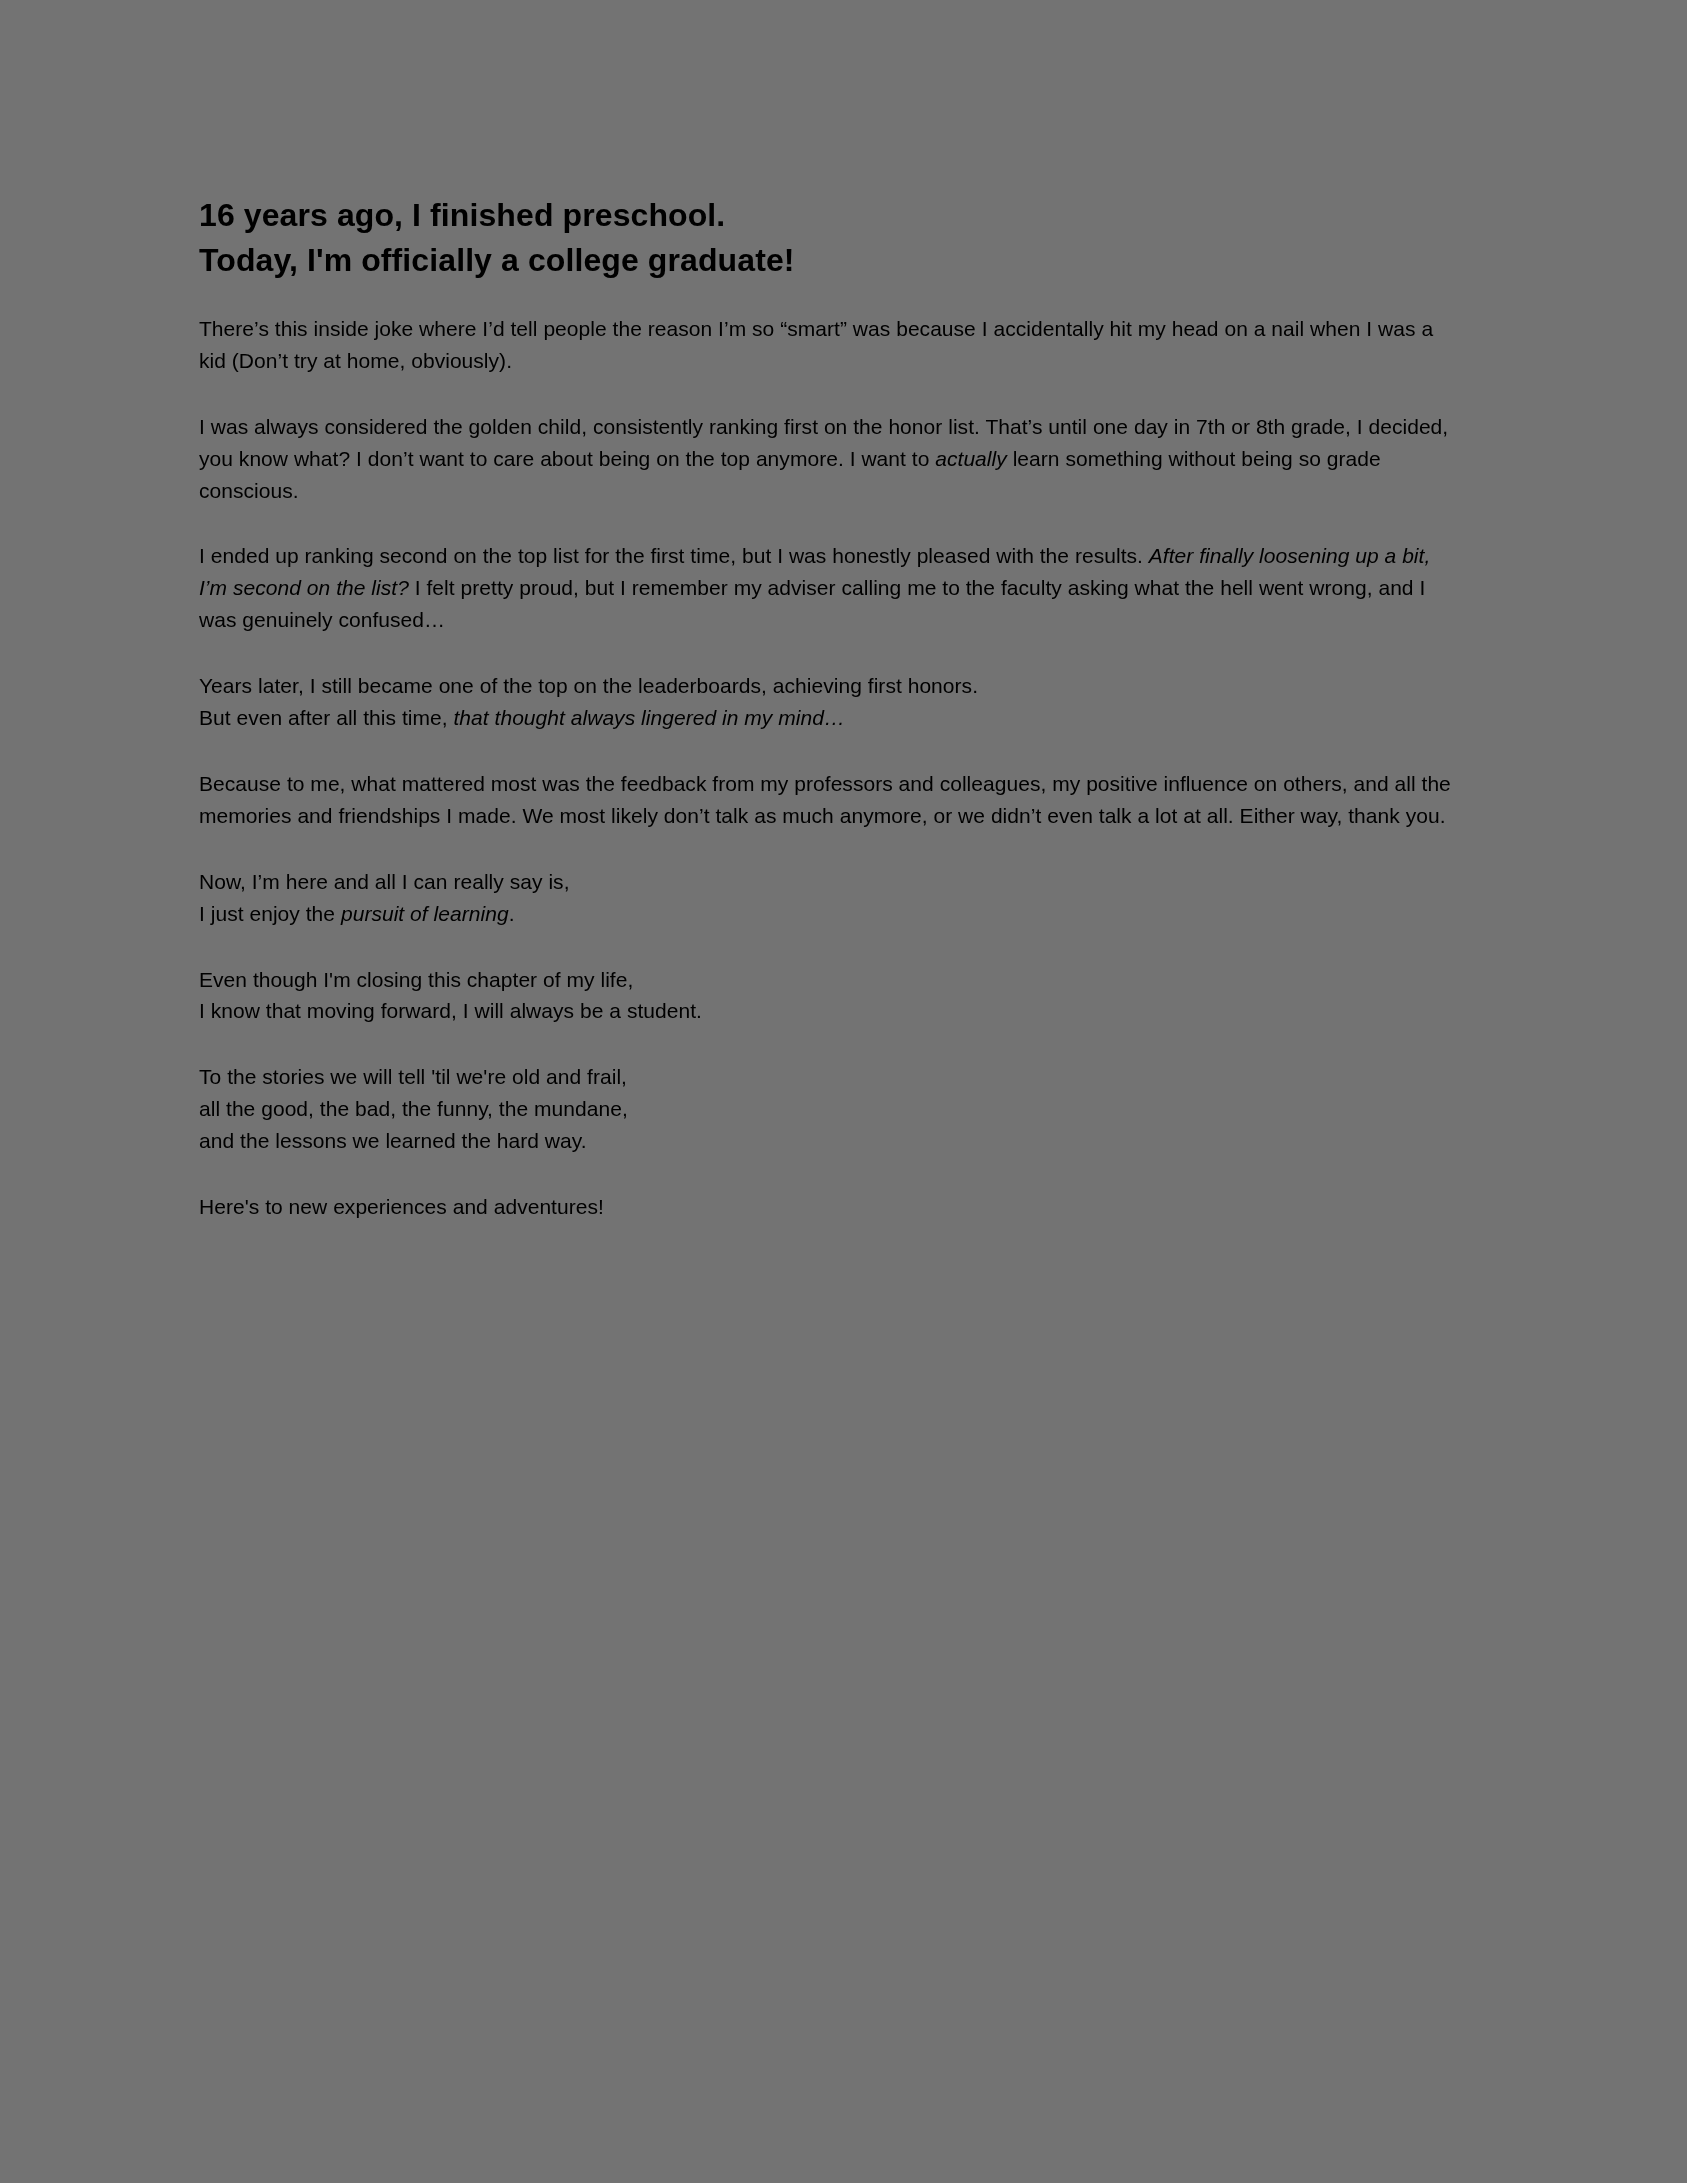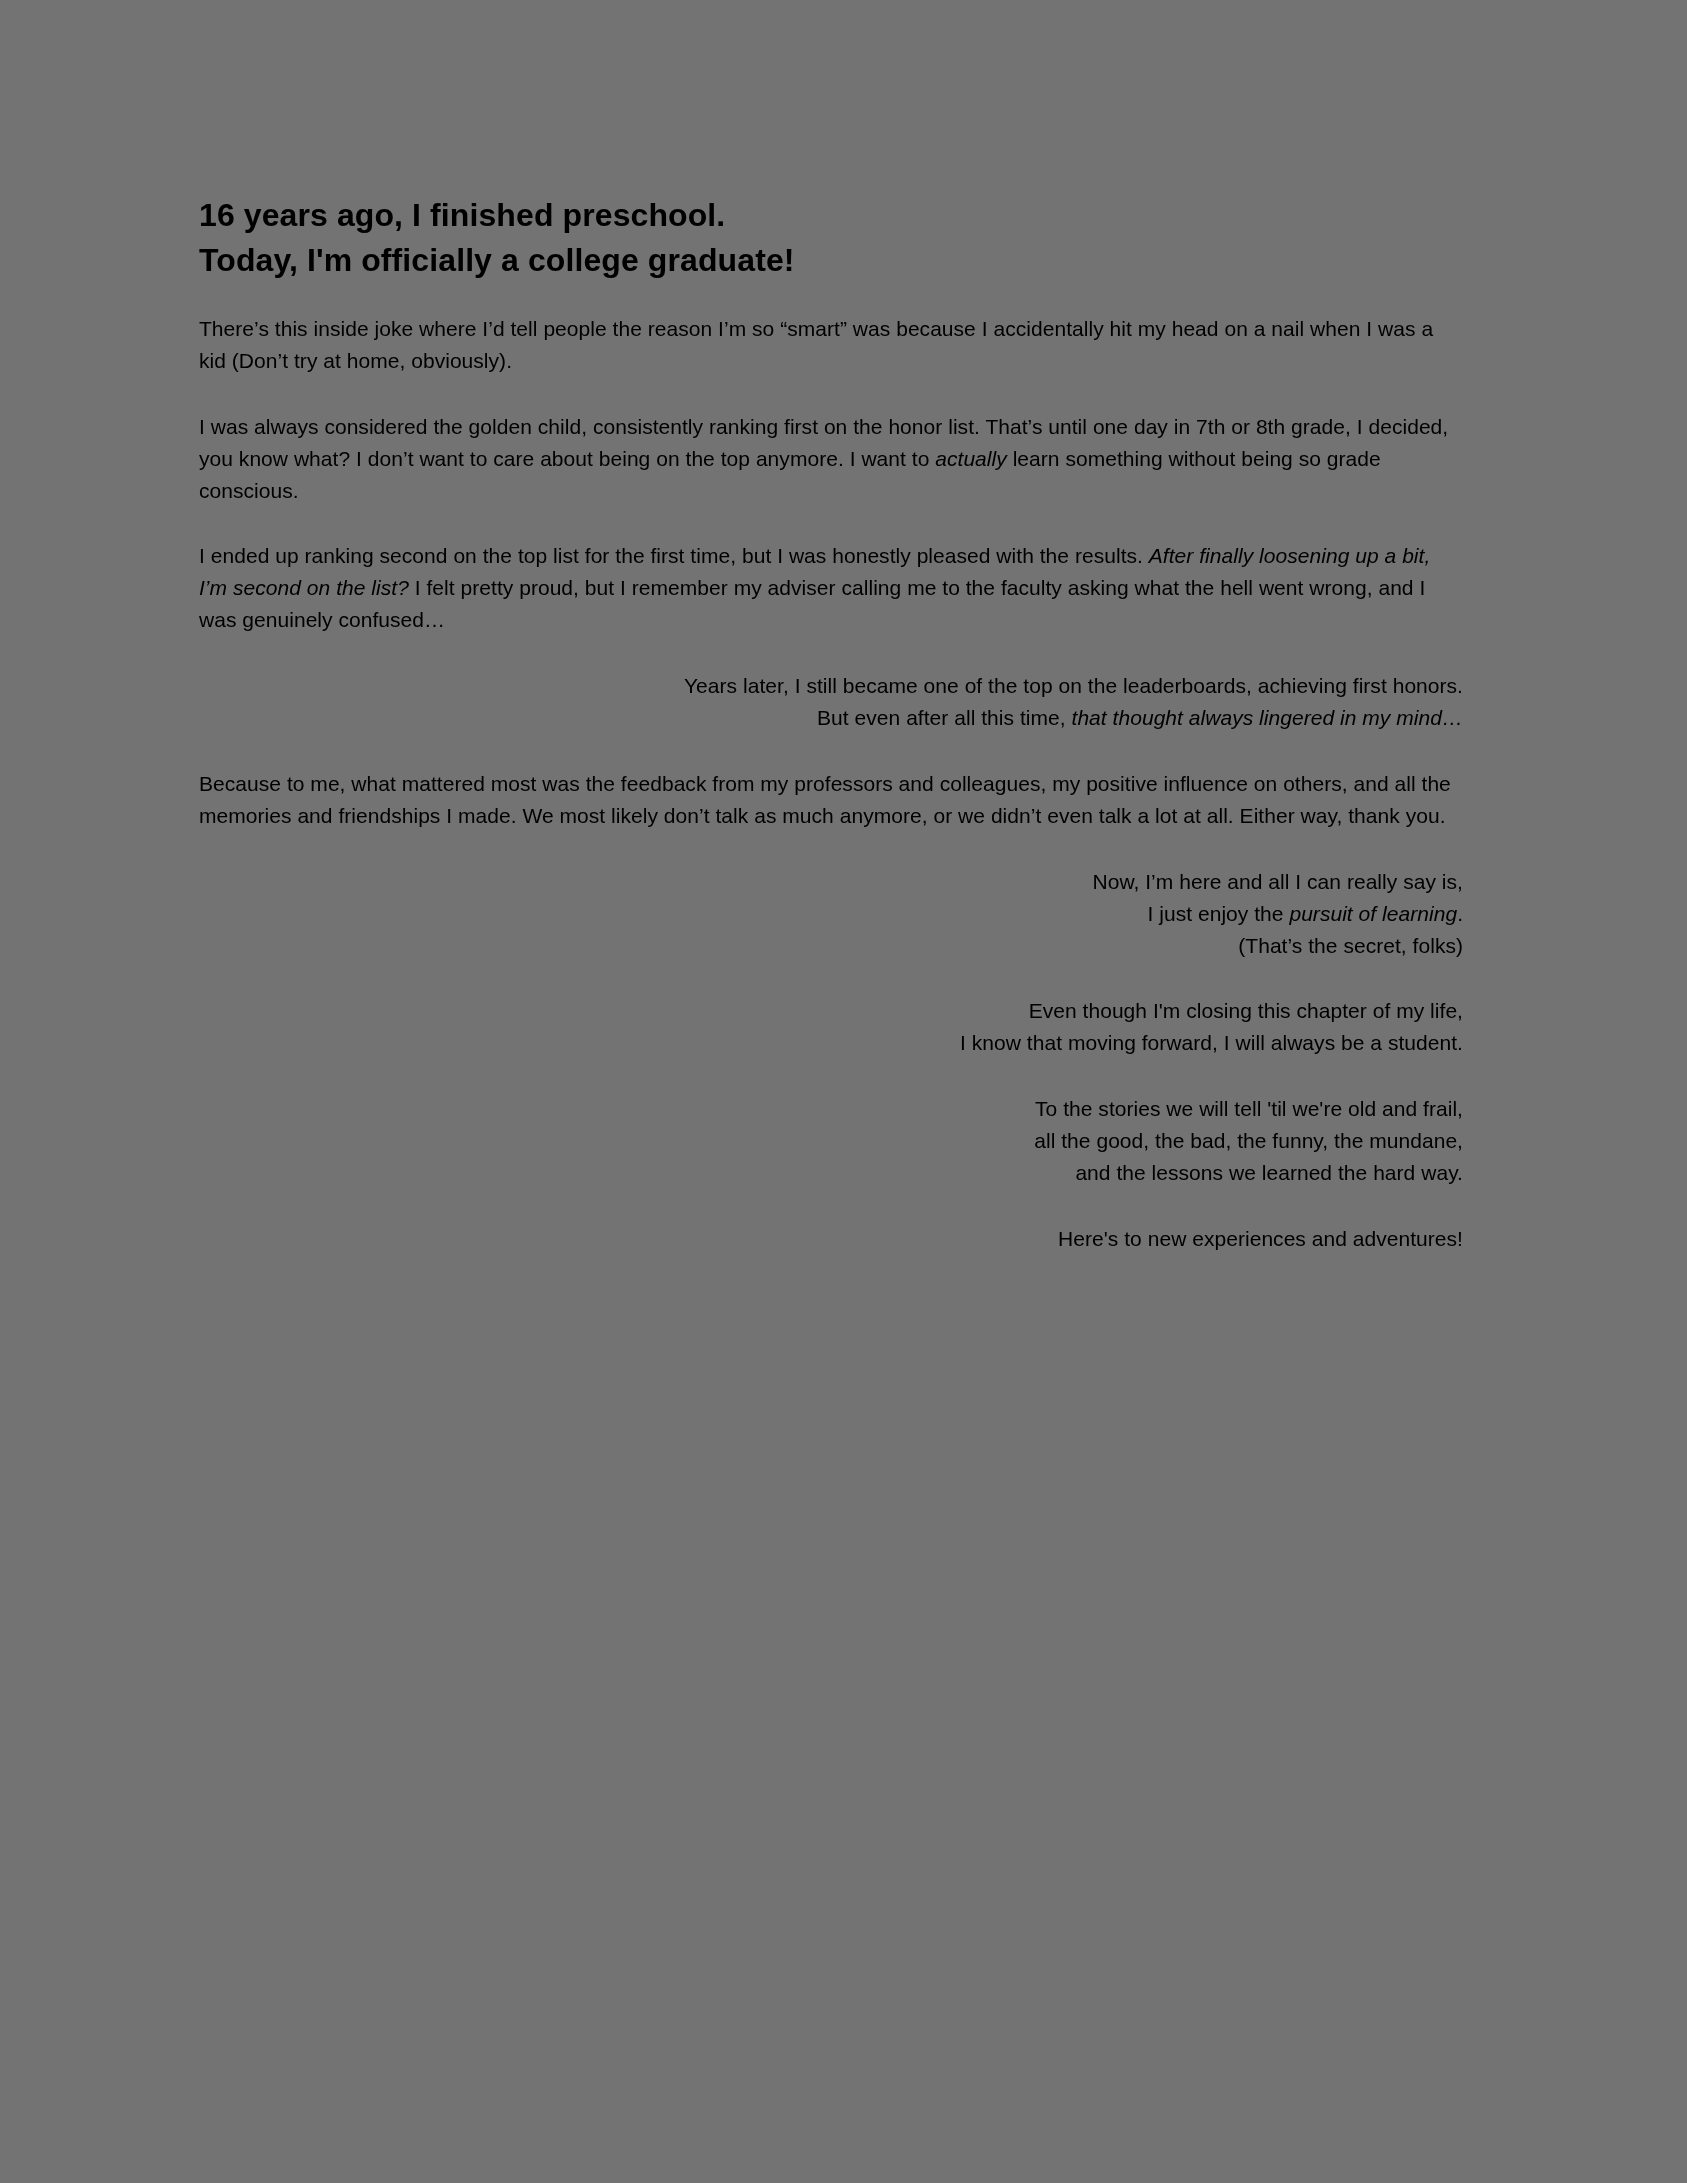--- a/index.html
+++ b/index.html
@@ -41,21 +41,20 @@
     margin: 0 0 34px 0;
     max-width: 1267px;
     text-align: left;
   }
   .para:last-child {
     margin-bottom: 2px;
   }
   .stanza .sline {
     display: block;
     white-space: pre-wrap;
-    text-align: right;
   }
   em {
   }
   .flow {
     white-space: normal;
   }
 </style>
 </head>
 <body>
 
@@ -71,21 +70,20 @@
       <p class="para flow"><span>I was always considered the golden child, consistently ranking first on the honor list. That’s until one day in 7th or 8th grade, I decided, you know what? I don’t want to care about being on the top anymore. I want to </span><em>actually</em><span> learn something without being so grade conscious.</span></p>
       <p class="para flow"><span>I ended up ranking second on the top list for the first time, but I was honestly pleased with the results. </span><em>After finally loosening up a bit, I’m second on the list?</em><span> I felt pretty proud, but I remember my adviser calling me to the faculty asking what the hell went wrong, and I was genuinely confused…</span></p>
       <p class="para stanza">
         <span class="sline"><span>Years later, I still became one of the top on the leaderboards, achieving first honors.</span></span>
         <span class="sline"><span>But even after all this time, </span><em>that thought always lingered in my mind…</em></span>
       </p>
       <p class="para flow"><span>Because to me, what mattered most was the feedback from my professors and colleagues, my positive influence on others, and all the memories and friendships I made. We most likely don’t talk as much anymore, or we didn’t even talk a lot at all. Either way, thank you.</span></p>
       <p class="para stanza">
         <span class="sline"><span>Now, I’m here and all I can really say is,</span></span>
         <span class="sline"><span>I just enjoy the </span><em>pursuit of learning</em><span>.</span></span>
-        <span class="sline"><span>(That’s the secret, folks)</span></span>
       </p>
       <p class="para stanza">
         <span class="sline"><span>Even though I'm closing this chapter of my life,</span></span>
         <span class="sline"><span>I know that moving forward, I will always be a student.</span></span>
       </p>
       <p class="para stanza">
         <span class="sline"><span>To the stories we will tell 'til we're old and frail,</span></span>
         <span class="sline"><span>all the good, the bad, the funny, the mundane,</span></span>
         <span class="sline"><span>and the lessons we learned the hard way.</span></span>
       </p>

